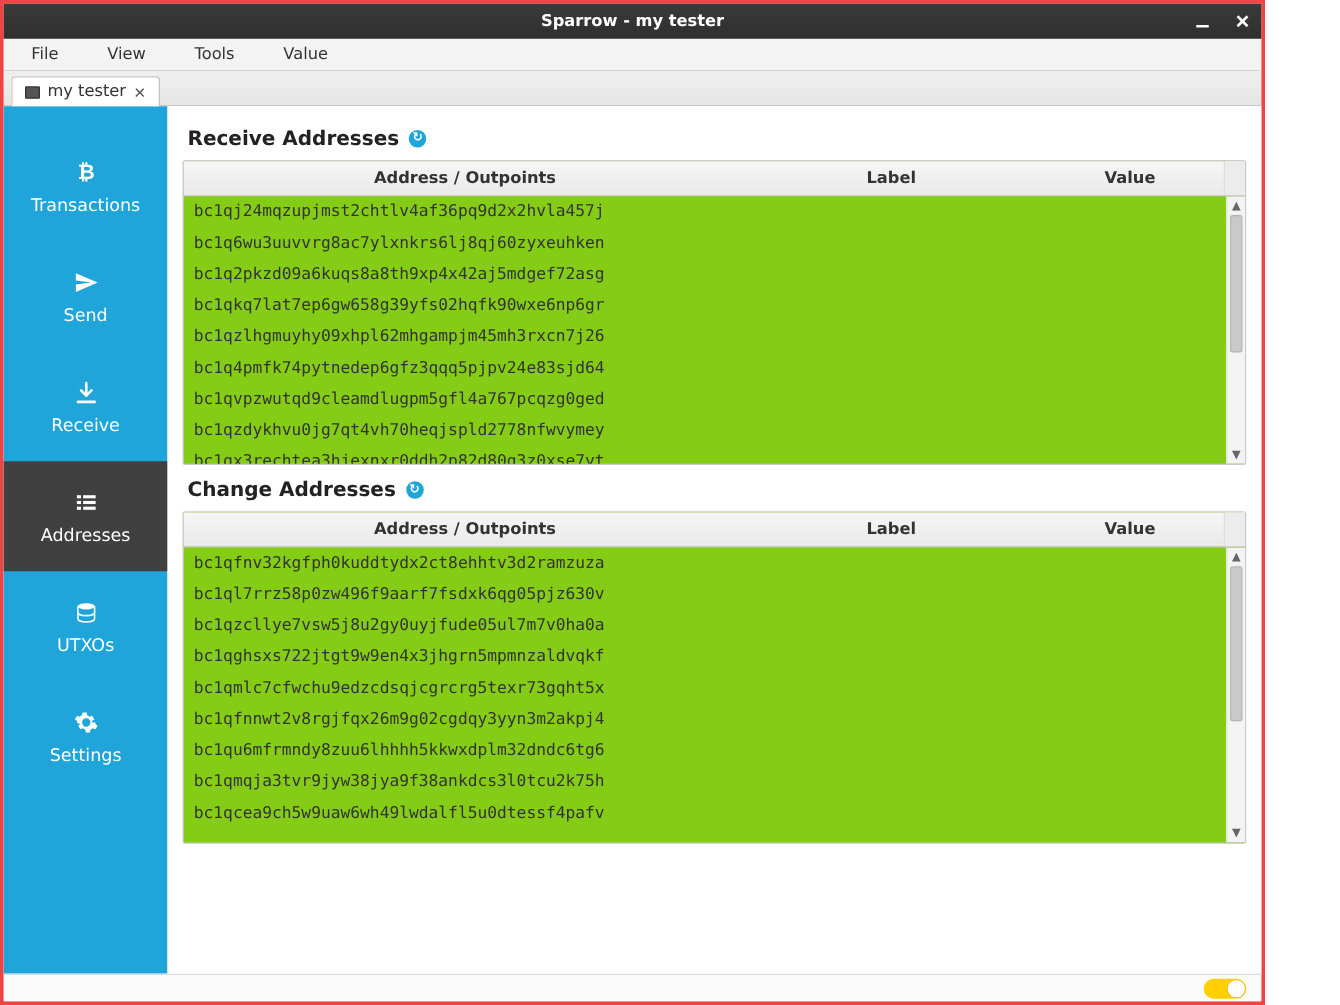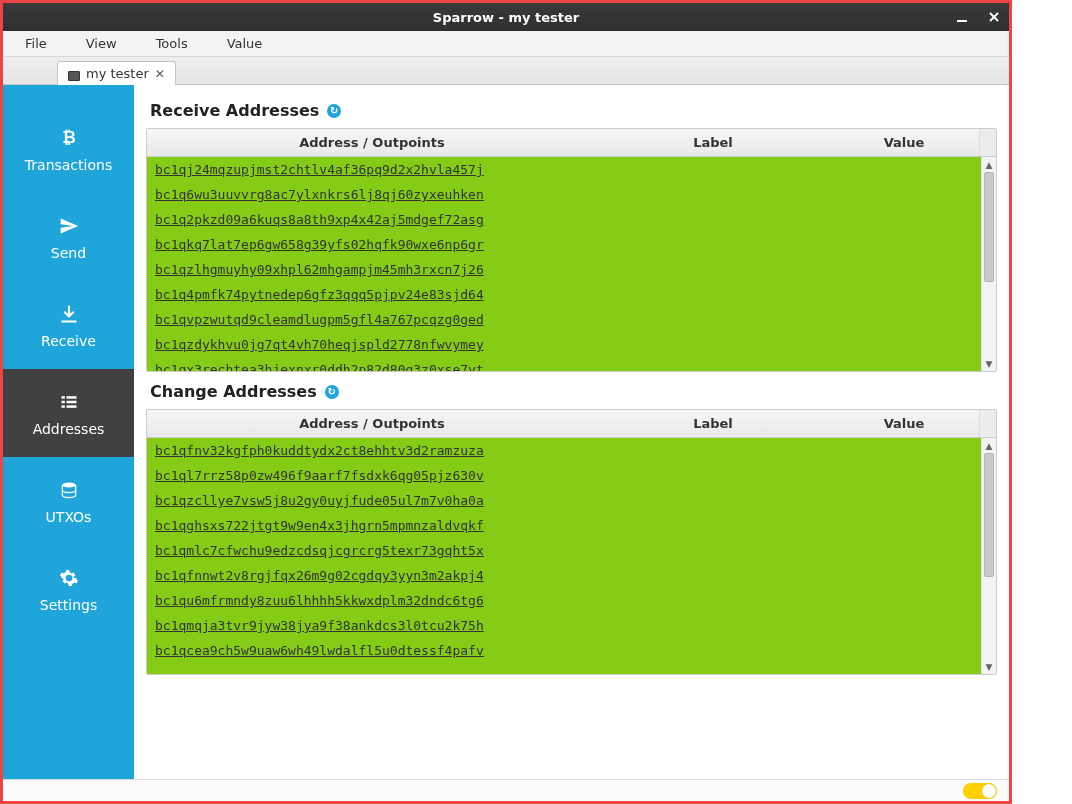--- a/index.html
+++ b/index.html
@@ -4,21 +4,21 @@
 <style>
   * { box-sizing: border-box; }
   html, body { margin:0; padding:0; width:1072px; height:804px; font-family: "DejaVu Sans", "Liberation Sans", Arial, sans-serif; font-size:13px; color:#333; background:#fff; }
   .window { width:1012px; height:804px; display:flex; flex-direction:column; border:3px solid #ef4444; background:#f3f3f3; }
   .titlebar { height:28px; background: linear-gradient(#3a3a3a,#2f2f2f); color:#fff; display:flex; align-items:center; justify-content:center; position:relative; font-weight:bold; }
   .titlebar .controls { position:absolute; right:6px; top:0; height:28px; display:flex; align-items:center; gap:14px; }
   .titlebar .ctrl { width:18px; height:18px; display:flex; align-items:center; justify-content:center; color:#fff; font-size:14px; cursor:default; }
   .menubar { height:26px; background:#f3f3f3; border-bottom:1px solid #d6d6d6; display:flex; align-items:center; padding:0 10px; gap:15px; }
   .menuitem { padding:4px 12px; color:#333; }
   .tabstrip { height:28px; background: linear-gradient(#efefef,#e5e5e5); border-bottom:1px solid #c9c9c9; display:flex; align-items:flex-end; padding:0 6px; }
-  .tab { background:#fff; border:1px solid #c5c5c5; border-bottom:none; border-top-left-radius:3px; border-top-right-radius:3px; padding:4px 10px; display:flex; align-items:flex-end; gap:6px; font-size:13px; position:relative; top:1px;margin-left:48px; }
+  .tab { background:#fff; border:1px solid #c5c5c5; border-bottom:none; border-top-left-radius:3px; border-top-right-radius:3px; padding:4px 10px; display:flex; align-items:center; gap:6px; font-size:13px; position:relative; top:1px; }
   .tab .walleticon { width:12px; height:10px; background:#555; border:1px solid #333; border-radius:1px; display:inline-block; }
   .tab .close { font-size:12px; color:#555; }
   .body { flex:1; display:flex; background:#fff; min-height:0; }
   .sidebar { width:181px; background:#1fa5da; color:#fff; display:flex; flex-direction:column; padding-top:20px; }
   .side-item { display:flex; flex-direction:column; align-items:center; justify-content:center; padding:22px 0 20px 0; gap:8px; cursor:default; }
   .side-item.active { background:#404040; }
   .side-item .label { font-size:14px; }
   .side-icon { width:22px; height:22px; display:flex; align-items:center; justify-content:center; }
   .side-icon svg { fill:#fff; }
   .main { flex:1; background:#fff; padding:16px 12px 0 12px; display:flex; flex-direction:column; gap:10px; min-height:0; }
@@ -26,21 +26,21 @@
   .section-header { display:flex; align-items:center; gap:8px; font-weight:bold; font-size:16px; color:#222; padding-left:4px; }
   .refresh-icon { width:14px; height:14px; background:#1fa5da; border-radius:50%; display:flex; align-items:center; justify-content:center; color:#fff; font-size:10px; line-height:1; }
   .table-wrap { border:1px solid #cccccc; border-radius:2px; background:#84cc16; display:flex; flex-direction:column; height:244px; }
   .thead { display:flex; background: linear-gradient(#f6f6f6,#e9e9e9); border-bottom:1px solid #cccccc; }
   .th { padding:6px 8px; font-weight:bold; color:#333; text-align:center; }
   .th.addr { flex:0 0 450px; border-right:0px solid #ddd; }
   .th.label { flex:0 0 232px; }
   .th.value { flex:0 0 150px; }
   .th.scroll { flex:0 0 15px; background:#ececec; border-left:1px solid #ddd; }
   .tbody { flex:1; overflow:hidden; position:relative; }
-  .rows { position:absolute; inset:0; overflow:hidden;text-decoration:underline; }
+  .rows { position:absolute; inset:0; overflow:hidden; }
   .row { display:flex; height:25px; align-items:center; }
   .cell-addr { flex:0 0 450px; padding:0 8px; font-family: "DejaVu Sans Mono","Menlo","Consolas",monospace; font-size:13px; color:#333; white-space:nowrap; overflow:hidden; }
   .cell-label { flex:0 0 232px; padding:0 8px; }
   .cell-value { flex:0 0 150px; padding:0 8px; }
   .scrollbar { position:absolute; right:0; top:0; bottom:0; width:15px; background:#f3f3f3; border-left:1px solid #e5e5e5; }
   .scrollbar .up, .scrollbar .down { height:15px; display:flex; align-items:center; justify-content:center; color:#666; font-size:9px; }
   .scrollbar .track { position:absolute; top:15px; bottom:15px; left:0; right:0; }
   .scrollbar .thumb { position:absolute; left:2px; right:2px; background:#c9c9c9; border:1px solid #b5b5b5; border-radius:2px; }
   .statusbar { height:22px; background:#fbfbfb; border-top:1px solid #dcdcdc; display:flex; align-items:center; justify-content:flex-end; padding:0 12px; }
   .toggle { width:34px; height:16px; background:#ffcf00; border-radius:8px; position:relative; }

